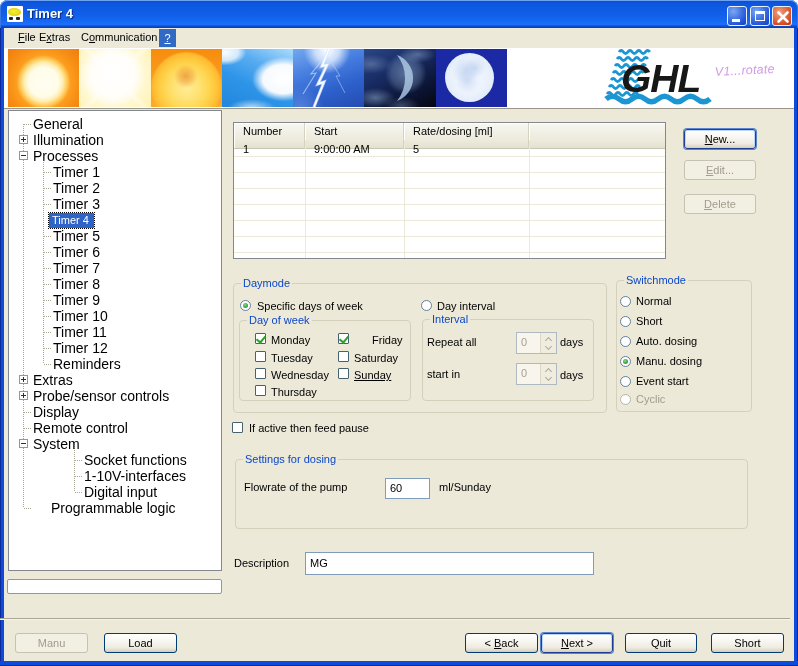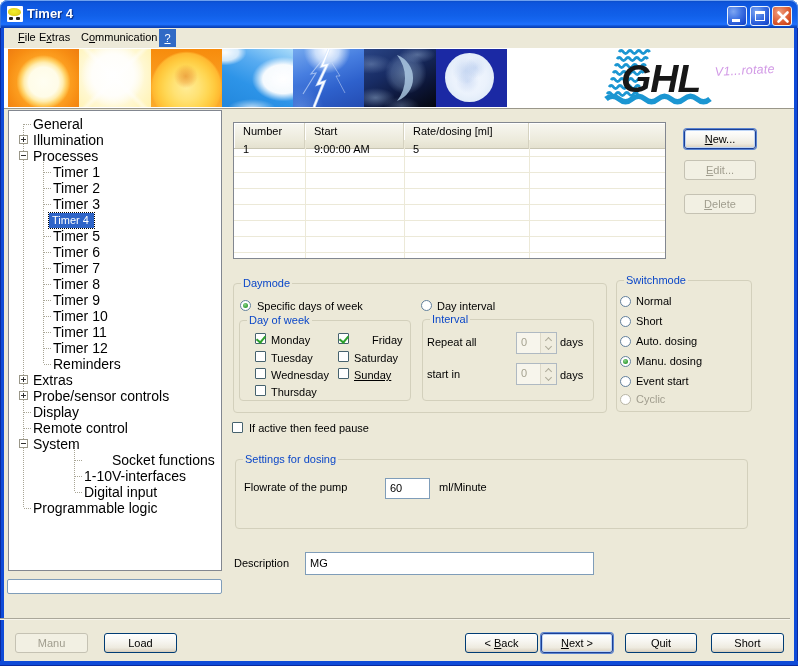--- a/index.html
+++ b/index.html
@@ -209,24 +209,24 @@
 <span class="ti" style="left:53px;top:293px;">Timer 9</span>
 <span class="ti" style="left:53px;top:309px;">Timer 10</span>
 <span class="ti" style="left:53px;top:325px;text-align:center;">Timer 11</span>
 <span class="ti" style="left:53px;top:341px;">Timer 12</span>
 <span class="ti" style="left:53px;top:357px;">Reminders</span>
 <span class="ti" style="left:33px;top:373px;">Extras</span>
 <span class="ti" style="left:33px;top:389px;">Probe/sensor controls</span>
 <span class="ti" style="left:33px;top:405px;">Display</span>
 <span class="ti" style="left:33px;top:421px;">Remote control</span>
 <span class="ti" style="left:33px;top:437px;">System</span>
-<span class="ti" style="left:84px;top:453px;margin-left:28px;">Socket functions</span>
+<span class="ti" style="left:84px;top:453px;">Socket functions</span>
 <span class="ti" style="left:84px;top:469px;">1-10V-interfaces</span>
 <span class="ti" style="left:84px;top:485px;">Digital input</span>
-<span class="ti" style="left:33px;top:501px;">Programmable logic</span>
+<span class="ti" style="left:51px;top:501px;">Programmable logic</span>
 <div class="eb plus" style="left:19px;top:135px;"></div>
 <div class="eb" style="left:19px;top:151px;"></div>
 <div class="eb plus" style="left:19px;top:375px;"></div>
 <div class="eb plus" style="left:19px;top:391px;"></div>
 <div class="eb" style="left:19px;top:439px;"></div>
 <div class="a" id="statusbox"></div>
 <div class="btn dis" style="left:15px;top:633px;width:73px;">Manu</div>
 <div class="btn" style="left:104px;top:633px;width:73px;">Load</div>
 
 <div class="a" id="grid">
@@ -315,21 +315,21 @@
 <div class="lbl" style="left:636px;top:393px;color:#a09d8e;">Cyclic</div>
 
 <div class="cb" style="left:232px;top:422px;"></div>
 <div class="lbl" style="left:249px;top:422px;">If active then feed pause</div>
 
 <div class="gb" style="left:235px;top:459px;width:513px;height:70px;">
     <b>Settings for dosing</b>
   </div>
 <div class="lbl" style="left:244px;top:481px;">Flowrate of the pump</div>
 <div class="tx" style="left:385px;top:478px;width:45px;height:21px;">60</div>
-<div class="lbl" style="left:439px;top:481px;">ml/Minute</div>
+<div class="lbl" style="left:439px;top:481px;">ml/Sunday</div>
 
 <div class="lbl" style="left:234px;top:557px;">Description</div>
 <div class="tx" style="left:305px;top:552px;width:289px;height:23px;padding-top:4px;">MG</div>
 
 <div class="a" id="sep"></div>
 <div class="btn" style="left:465px;top:633px;width:73px;">&lt; <u>B</u>ack</div>
 <div class="btn foc" style="left:541px;top:633px;width:72px;"><u>N</u>ext &gt;</div>
 <div class="btn" style="left:625px;top:633px;width:72px;">Quit</div>
 <div class="btn" style="left:711px;top:633px;width:73px;">Short</div>
 

